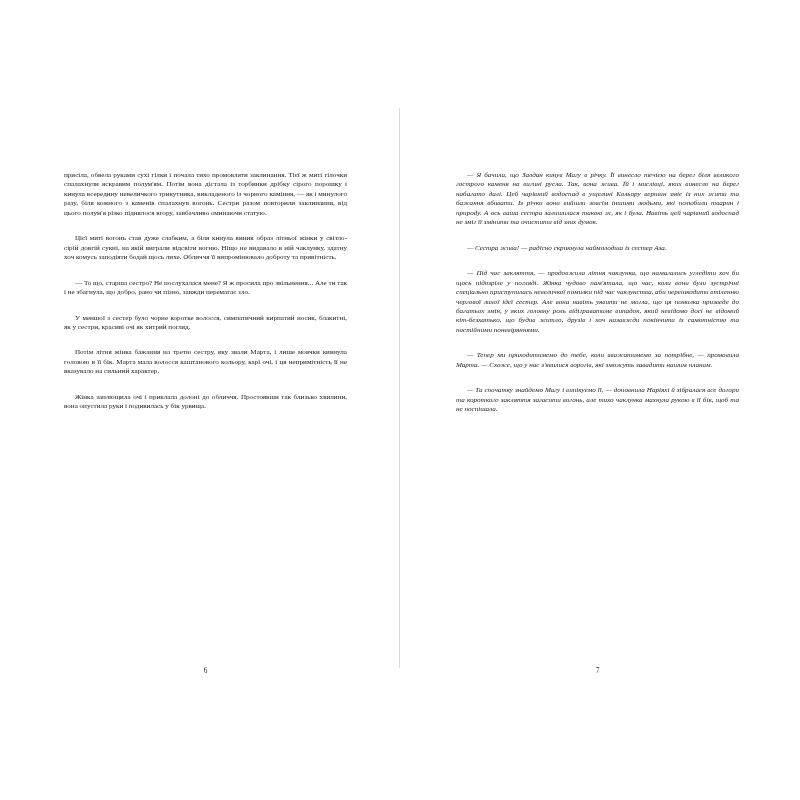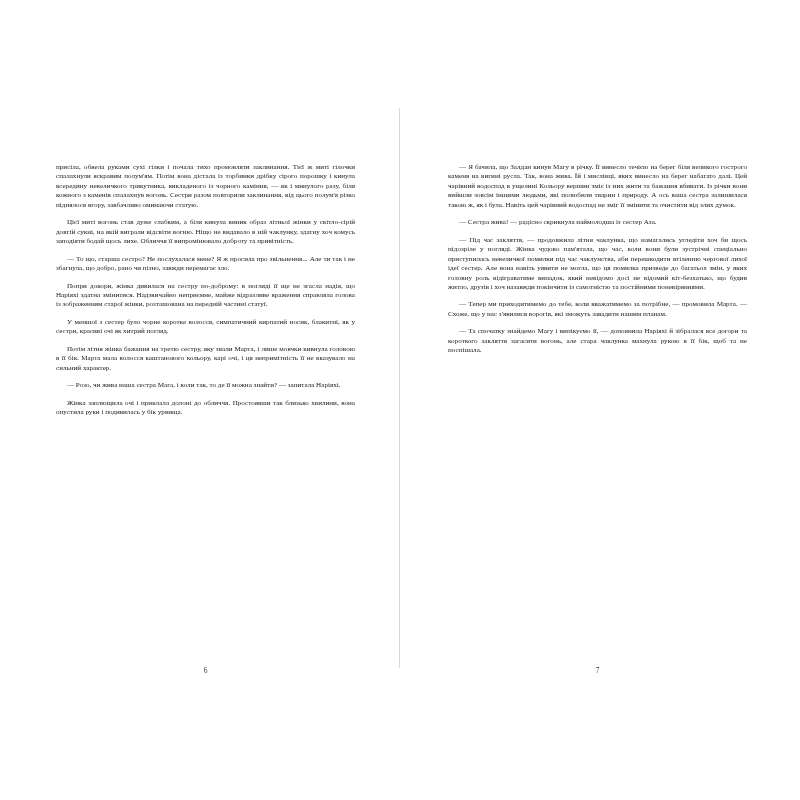--- a/index.html
+++ b/index.html
@@ -33,31 +33,32 @@
     position: absolute;
     top: 155px;
     width: 315px;
     height: 500px;
   }
   .page-left {
     left: 48px;
   }
   .page-right {
     left: 440px;
+    font-style: italic;
   }
   .text-col {
     font-size: 7.1px;
     line-height: 9.45px;
     text-align: justify;
     text-justify: inter-word;
     hyphens: none;
     color: #1b1b1b;
   }
   .text-col p {
-    margin: 8px;
+    margin: 16px;
     text-indent: 11px;
   }
   .text-col p.noindent {
     text-indent: 0;
   }
   .folio {
     position: absolute;
     font-size: 7.4px;
     color: #333;
     text-align: center;
@@ -77,35 +78,33 @@
 
 <div class="book">
 
   <div class="spine"></div>
 
   <div class="page page-left">
     <div class="text-col">
       <p class="noindent">присіла, обвела руками сухі гілки і почала тихо промовляти заклинання. Тієї ж миті гілочки спалахнули яскравим полум'ям. Потім вона дістала із торбинки дрібку сірого порошку і кинула всередину невеличкого трикутника, викладеного із чорного каміння, — як і минулого разу, біля кожного з каменів спалахнув вогонь. Сестри разом повторили заклинання, від цього полум'я різко піднялося вгору, завбачливо оминаючи статую.</p>
       <p>Цієї миті вогонь став дуже слабким, а біля кинула виник образ літньої жінки у світло-сірій довгій сукні, на якій виграли відсвіти вогню. Ніщо не видавало в ній чаклунку, здатну хоч комусь заподіяти бодай щось лихе. Обличчя її випромінювало доброту та привітність.</p>
       <p>— То що, старша сестро? Не послухалася мене? Я ж просила про звільнення... Але ти так і не збагнула, що добро, рано чи пізно, завжди перемагає зло.</p>
-      <p>Попри докори, жінка дивилася на сестру по-доброму: в погляді її ще не згасла надія, що Наріяхі здатна змінитися. Надзвичайно неприємне, майже відразливе враження справляла голова із зображенням старої жінки, розташована на передній частині статуї.</p>
       <p>У меншої з сестер було чорне коротке волосся, симпатичний кирпатий носик, блакитні, як у сестри, красиві очі як хитрий погляд.</p>
       <p>Потім літня жінка бажання на третю сестру, яку звали Марта, і лише мовчки кивнула головою в її бік. Марта мала волосся каштанового кольору, карі очі, і ця непримітність її не вказувало на сильний характер.</p>
-      <p>— Розо, чи жива наша сестра Мага, і коли так, то де її можна знайти? — запитала Наріяхі.</p>
       <p>Жінка заплющила очі і приклала долоні до обличчя. Простоявши так близько хвилини, вона опустила руки і подивилась у бік урвища.</p>
     </div>
   </div>
 
   <div class="folio folio-left">6</div>
 
   <div class="page page-right">
     <div class="text-col">
       <p>— Я бачила, що Залдан кинув Магу в річку. Її винесло течією на берег біля великого гострого каменя на вигині русла. Так, вона жива. Їй і мислівці, яких винесло на берег набагато далі. Цей чарівний водоспад в ущелині Кольору вершин зміє із них жити та бажання вбивати. Із річки вони вийшли зовсім іншими людьми, які полюбили тварин і природу. А ось ваша сестра залишилася такою ж, як і була. Навіть цей чарівний водоспад не зміг її змінити та очистити від злих думок.</p>
       <p>— Сестра жива! — радісно скрикнула наймолодша із сестер Аза.</p>
       <p>— Під час закляття, — продовжила літня чаклунка, що намагались угледіти хоч би щось підозріле у погляді. Жінка чудово пам'ятала, що час, коли вони були зустрічні спеціально приступилась невеличкої помилки під час чаклунства, аби перешкодити втіленню чергової лихої ідеї сестер. Але вона навіть уявити не могла, що ця помилка призведе до багатьох змін, у яких головну роль відіграватиме випадок, який невідомо досі не відомий кіт-безхатько, що будив житло, друзів і хоч назавжди покінчити із самотністю та постійними поневіряннями.</p>
       <p>— Тепер ми приходитимемо до тебе, коли вважатимемо за потрібне, — промовила Марта. — Схоже, що у нас з'явилися ворогів, які зможуть завадити нашим планам.</p>
-      <p>— Та спочатку знайдемо Магу і випікуємо її, — доповнила Наріяхі й зібралася все догори та короткого закляття загасити вогонь, але стара чаклунка махнула рукою в її бік, щоб та не поспішала.</p>
+      <p>— Та спочатку знайдемо Магу і випікуємо її, — доповнила Наріяхі й зібралася все догори та короткого закляття загасити вогонь, але тихо чаклунка махнула рукою в її бік, щоб та не поспішала.</p>
     </div>
   </div>
 
   <div class="folio folio-right">7</div>
 
 </div>
 
 </body></html>

